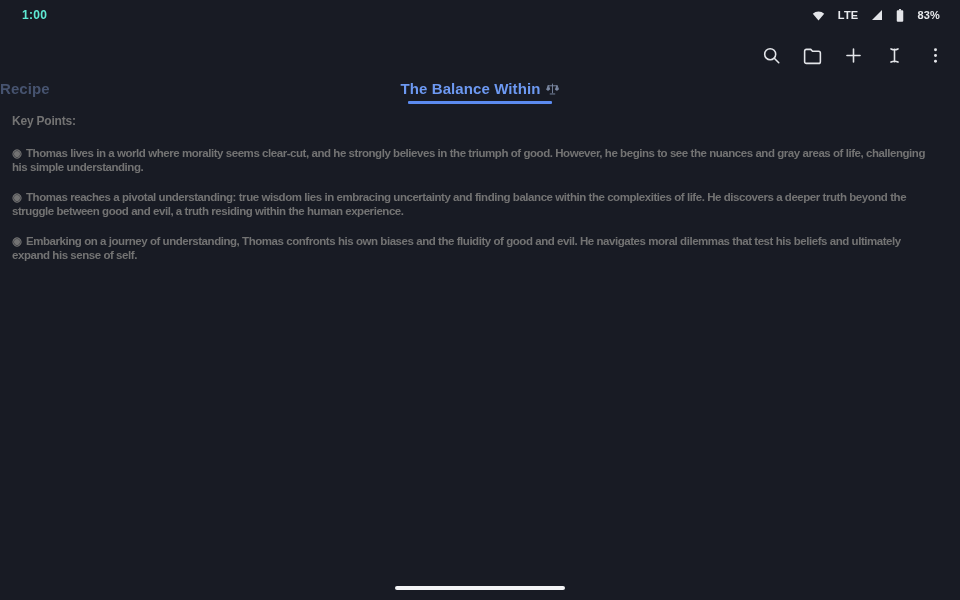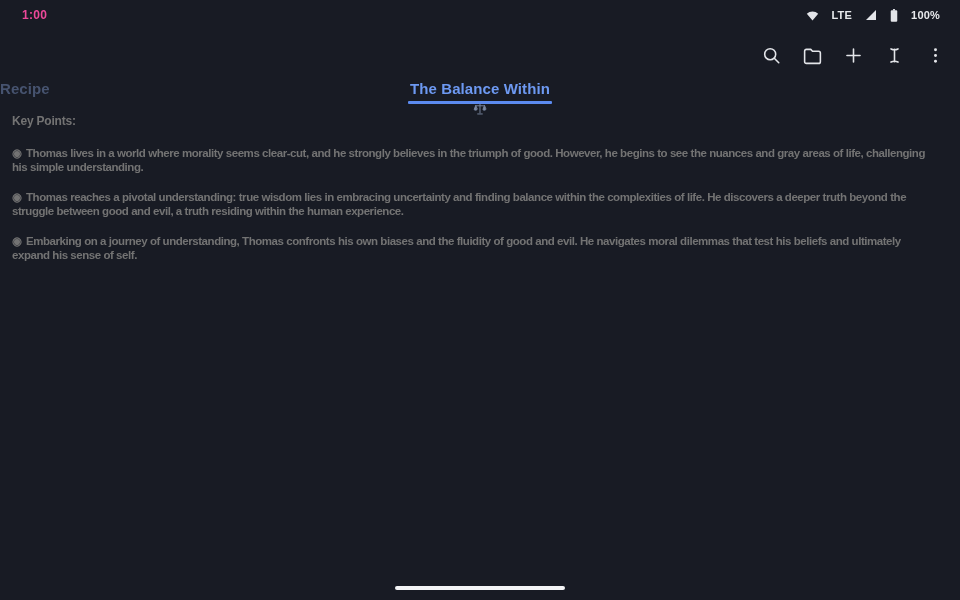--- a/index.html
+++ b/index.html
@@ -12,21 +12,21 @@
   }
   .screen{position:absolute;inset:0;}
 
   
   .status-bar{
     position:absolute;top:0;left:0;right:0;height:30px;
     display:flex;align-items:center;justify-content:space-between;
     padding:0 20px 0 22px;box-sizing:border-box;
   }
   .status-time{
-    color:#ec4899;font-size:12px;font-weight:700;letter-spacing:.3px;
+    color:#5eead4;font-size:12px;font-weight:700;letter-spacing:.3px;
   }
   .status-right{display:flex;align-items:center;gap:13px;}
   .status-right .txt{color:#e8eaed;font-size:11px;font-weight:700;letter-spacing:.2px;}
   .sicon{display:inline-flex;align-items:center;}
   .sicon svg{display:block;}
 
   
   .toolbar{
     position:absolute;top:38px;left:0;right:0;height:34px;
     display:flex;align-items:center;justify-content:flex-end;
@@ -41,21 +41,21 @@
   
   .tab-strip{position:absolute;top:78px;left:0;right:0;height:28px;}
   .tab{
     position:absolute;top:2px;
     font-size:15px;font-weight:700;letter-spacing:.1px;
     white-space:nowrap;cursor:pointer;
   }
   .tab-inactive{left:0;color:#46536f;}
   .tab-active{
     left:50%;transform:translateX(-50%);
-    color:#6d99f2;display:flex;align-items:center;gap:5px;flex-direction:column;
+    color:#6d99f2;display:flex;align-items:center;gap:5px;
   }
   .tab-active .scale-icon svg{display:block;}
   .tab-underline{
     position:absolute;top:23px;left:50%;transform:translateX(-50%);
     width:144px;height:3px;background:#5c8bf0;border-radius:1px;
   }
 
   
   .content{
     position:absolute;top:114px;left:12px;right:8px;
@@ -96,21 +96,21 @@
         <svg width="12" height="12" viewBox="0 0 24 24">
           <path d="M2 22 L22 22 L22 2 Z" fill="#e3e5e9"></path>
         </svg>
       </span>
       <span class="sicon">
         <svg width="8" height="13" viewBox="0 0 14 24">
           <rect x="5" y="0" width="4" height="3" rx="1" fill="#e3e5e9"></rect>
           <rect x="1" y="2.5" width="12" height="21" rx="2" fill="#e3e5e9"></rect>
         </svg>
       </span>
-      <span class="txt">100%</span>
+      <span class="txt">83%</span>
     </div>
   </div>
 
   <div class="toolbar">
     <button class="icon-btn" aria-label="Search">
       <span>
         <svg width="21" height="21" viewBox="0 0 24 24" fill="none" stroke="#e3e5e9" stroke-width="1.8" stroke-linecap="round">
           <circle cx="10.5" cy="10.5" r="6.3"></circle>
           <line x1="15.2" y1="15.2" x2="20.3" y2="20.3"></line>
         </svg>

